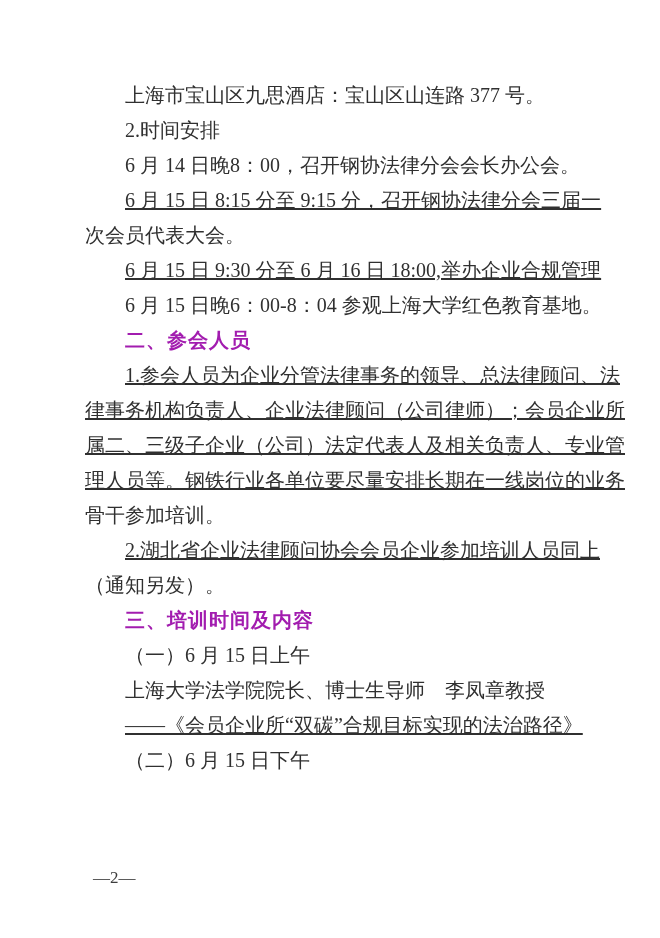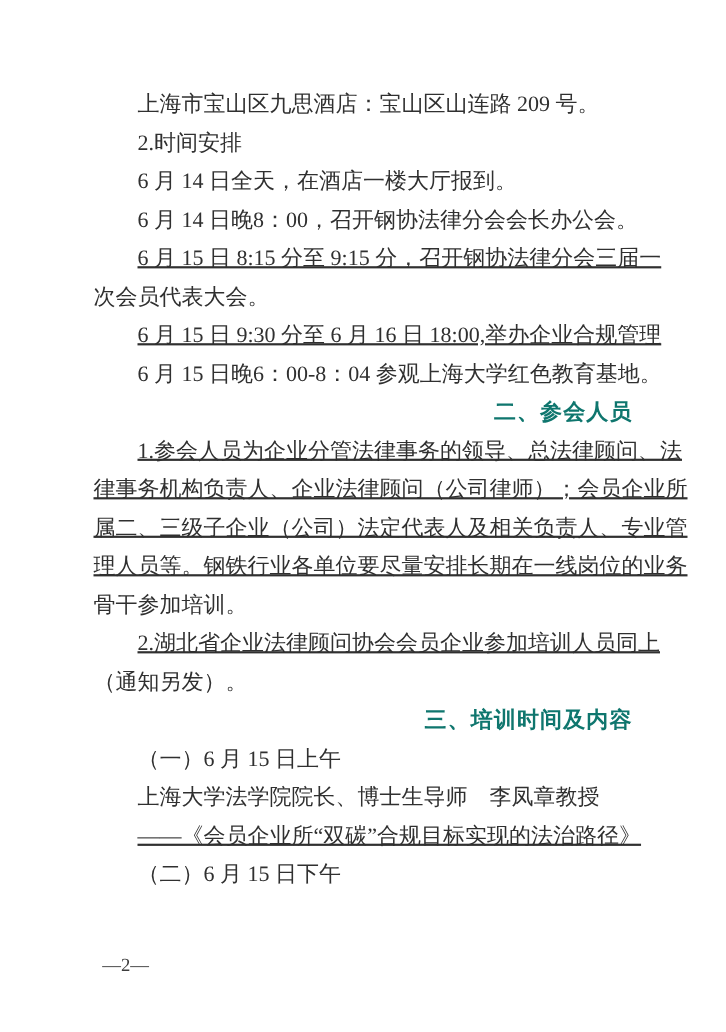--- a/index.html
+++ b/index.html
@@ -36,43 +36,41 @@
   
   .line.fill {
     text-align: justify;
     text-align-last: justify;
     text-decoration: underline;
   }
 
   .line.heading {
     font-family: "Liberation Sans", "DejaVu Sans", sans-serif;
     font-weight: 700;
-    color: #0f766e;
+    color: #a21caf;
     letter-spacing: 1px;
-    text-align: right;
   }
 
   .footer {
     position: absolute;
     left: 93px;
     top: 867px;
     font-family: "Liberation Serif", "DejaVu Serif", serif;
     font-size: 17px;
     line-height: 22px;
     color: #3d3d3d;
   }
 </style>
 </head>
 <body>
 
 <div class="page">
   <div class="content" id="content">
-      <div class="line indent">上海市宝山区九思酒店：宝山区山连路 209 号。</div>
+      <div class="line indent">上海市宝山区九思酒店：宝山区山连路 377 号。</div>
       <div class="line indent">2.时间安排</div>
-      <div class="line indent">6 月 14 日全天，在酒店一楼大厅报到。</div>
       <div class="line indent">6 月 14 日晚8：00，召开钢协法律分会会长办公会。</div>
       <div class="line indent fill">6 月 15 日 8:15 分至 9:15 分，召开钢协法律分会三届一</div>
       <div class="line">次会员代表大会。</div>
       <div class="line indent fill">6 月 15 日 9:30 分至 6 月 16 日 18:00,举办企业合规管理</div>
       <div class="line indent">6 月 15 日晚6：00-8：04 参观上海大学红色教育基地。</div>
       <div class="line indent heading">二、参会人员</div>
       <div class="line indent fill">1.参会人员为企业分管法律事务的领导、总法律顾问、法</div>
       <div class="line fill">律事务机构负责人、企业法律顾问（公司律师）；会员企业所</div>
       <div class="line fill">属二、三级子企业（公司）法定代表人及相关负责人、专业管</div>
       <div class="line fill">理人员等。钢铁行业各单位要尽量安排长期在一线岗位的业务</div>

